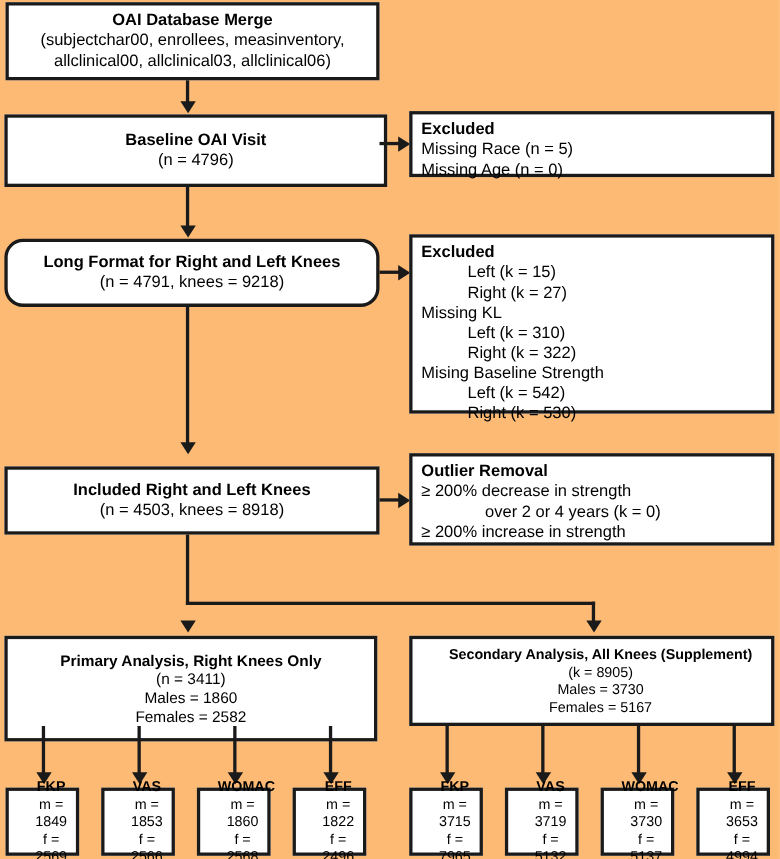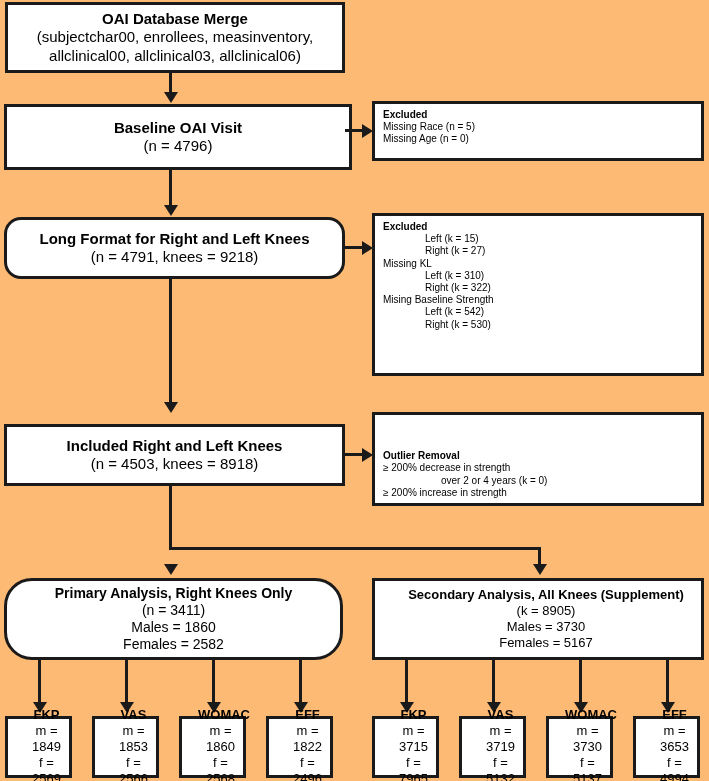--- a/index.html
+++ b/index.html
@@ -64,21 +64,21 @@
   .arrow-right {
     position: absolute;
     width: 0;
     height: 0;
     border-top: 7px solid transparent;
     border-bottom: 7px solid transparent;
     border-left: 11px solid #1a1a1a;
   }
   .fs15 { font-size: 15px; }
   .fs14 { font-size: 14px; }
-  .fs13p5 { font-size: 10px; }
+  .fs13p5 { font-size: 15px; }
   .fs13 { font-size: 13px; padding-left: 16px; }
 </style>
 </head>
 <body>
 
 <div id="flowchart">
 
   <div class="box fs15" style="left:5px; top:2px; width:340px; height:71px;">
     <div class="ttl">OAI Database Merge</div>
     <div class="ln">(subjectchar00, enrollees, measinventory,</div>
@@ -129,34 +129,34 @@
   <div class="arrow-down" style="left:163.5px; top:402px;"></div>
 
   <div class="box fs15" style="left:4px; top:424px; width:341px; height:62px;">
     <div class="ttl">Included Right and Left Knees</div>
     <div class="ln">(n = 4503, knees = 8918)</div>
   </div>
 
   <div class="hline" style="left:345px; top:453px; width:19px;"></div>
   <div class="arrow-right" style="left:362px; top:447.5px;"></div>
 
-  <div class="box left-align fs13p5" style="left:372px; top:412px; width:332px; height:94px;justify-content:flex-end;">
+  <div class="box left-align fs13p5" style="left:372px; top:412px; width:332px; height:84px;">
     <div class="ttl">Outlier Removal</div>
     <div class="ln">≥ 200% decrease in strength</div>
     <div class="ln indent2">over 2 or 4 years (k = 0)</div>
     <div class="ln">≥ 200% increase in strength</div>
   </div>
 
   <div class="vline" style="left:169px; top:486px; height:64px;"></div>
   <div class="hline" style="left:169px; top:547px; width:372px;"></div>
   <div class="vline" style="left:538px; top:547px; height:19px;"></div>
   <div class="arrow-down" style="left:163.5px; top:564px;"></div>
   <div class="arrow-down" style="left:532.5px; top:564px;"></div>
 
-  <div class="box fs14" style="left:4px; top:578px; width:339px; height:82px;border-radius:28px;">
+  <div class="box fs14" style="left:4px; top:578px; width:339px; height:96px;">
     <div class="ttl">Primary Analysis, Right Knees Only</div>
     <div class="ln">(n = 3411)</div>
     <div class="ln">Males = 1860</div>
     <div class="ln">Females = 2582</div>
   </div>
 
   <div class="box fs13" style="left:372px; top:578px; width:332px; height:82px;">
     <div class="ttl">Secondary Analysis, All Knees (Supplement)</div>
     <div class="ln">(k = 8905)</div>
     <div class="ln">Males = 3730</div>

